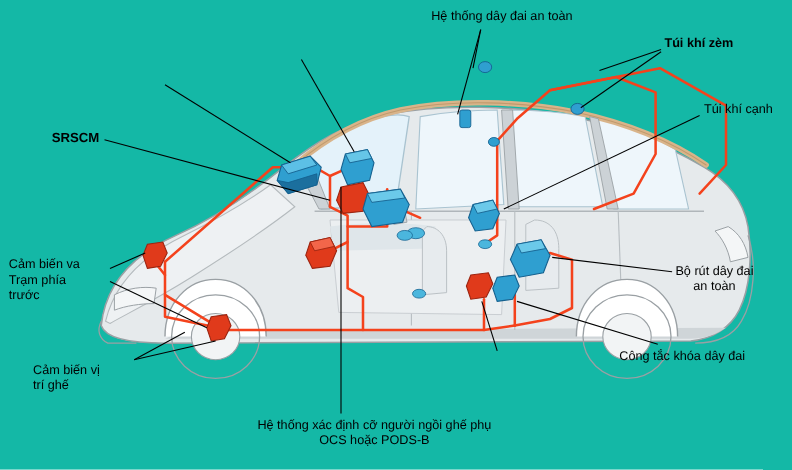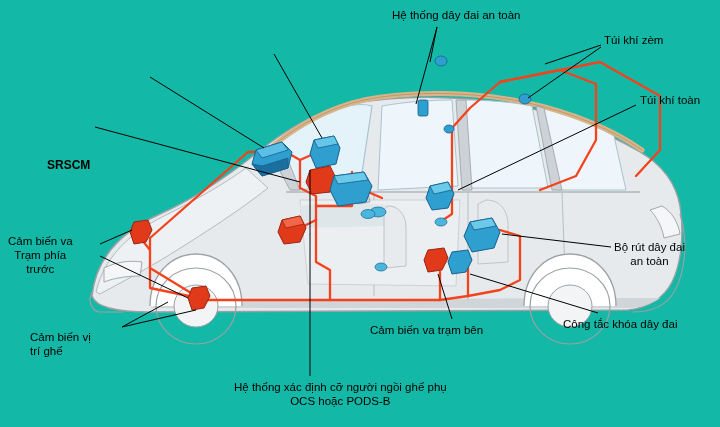--- a/index.html
+++ b/index.html
@@ -233,38 +233,37 @@
 
       <path d="M598,313 L470,274"></path>
 
       <path d="M310,376 L310,170"></path>
     </g>
 
   </svg>
 
   <div class="label" style="left:392px; top:8px;">Hệ thống dây đai an toàn</div>
 
-  <div class="label" style="left:604px; top:33px;">Túi khí zèm</div>
-
-
-
-  <div class="label" style="left:640px; top:93px;">Túi khí toàn</div>
-
-  <div class="label bold" style="left:47px; top:118px;margin-top:40px;">SRSCM</div>
-
-  <div class="label" style="left:8px; top:234px;text-align:center;">Cảm biến va
+  <div class="label" style="left:604px; top:33px;font-weight:bold;">Túi khí zèm</div>
+
+
+
+  <div class="label" style="left:640px; top:93px;">Túi khí cạnh</div>
+
+  <div class="label bold" style="left:47px; top:118px;">SRSCM</div>
+
+  <div class="label" style="left:8px; top:234px;">Cảm biến va
 Trạm phía
 trước</div>
 
   <div class="label" style="left:614px; top:240px;text-align:center;">Bộ rút dây đai
 an toàn</div>
 
   <div class="label" style="left:30px; top:330px;">Cảm biến vị
 trí ghế</div>
 
-  <div class="label" style="left:370px; top:323px;">Cảm biến va trạm bên</div>
 
   <div class="label" style="left:563px; top:317px;">Công tắc khóa dây đai</div>
 
   <div class="label center" style="left:234px; top:380px;">Hệ thống xác định cỡ người ngồi ghế phụ
 OCS hoặc PODS-B</div>
 
 </div>
 
 </body></html>

